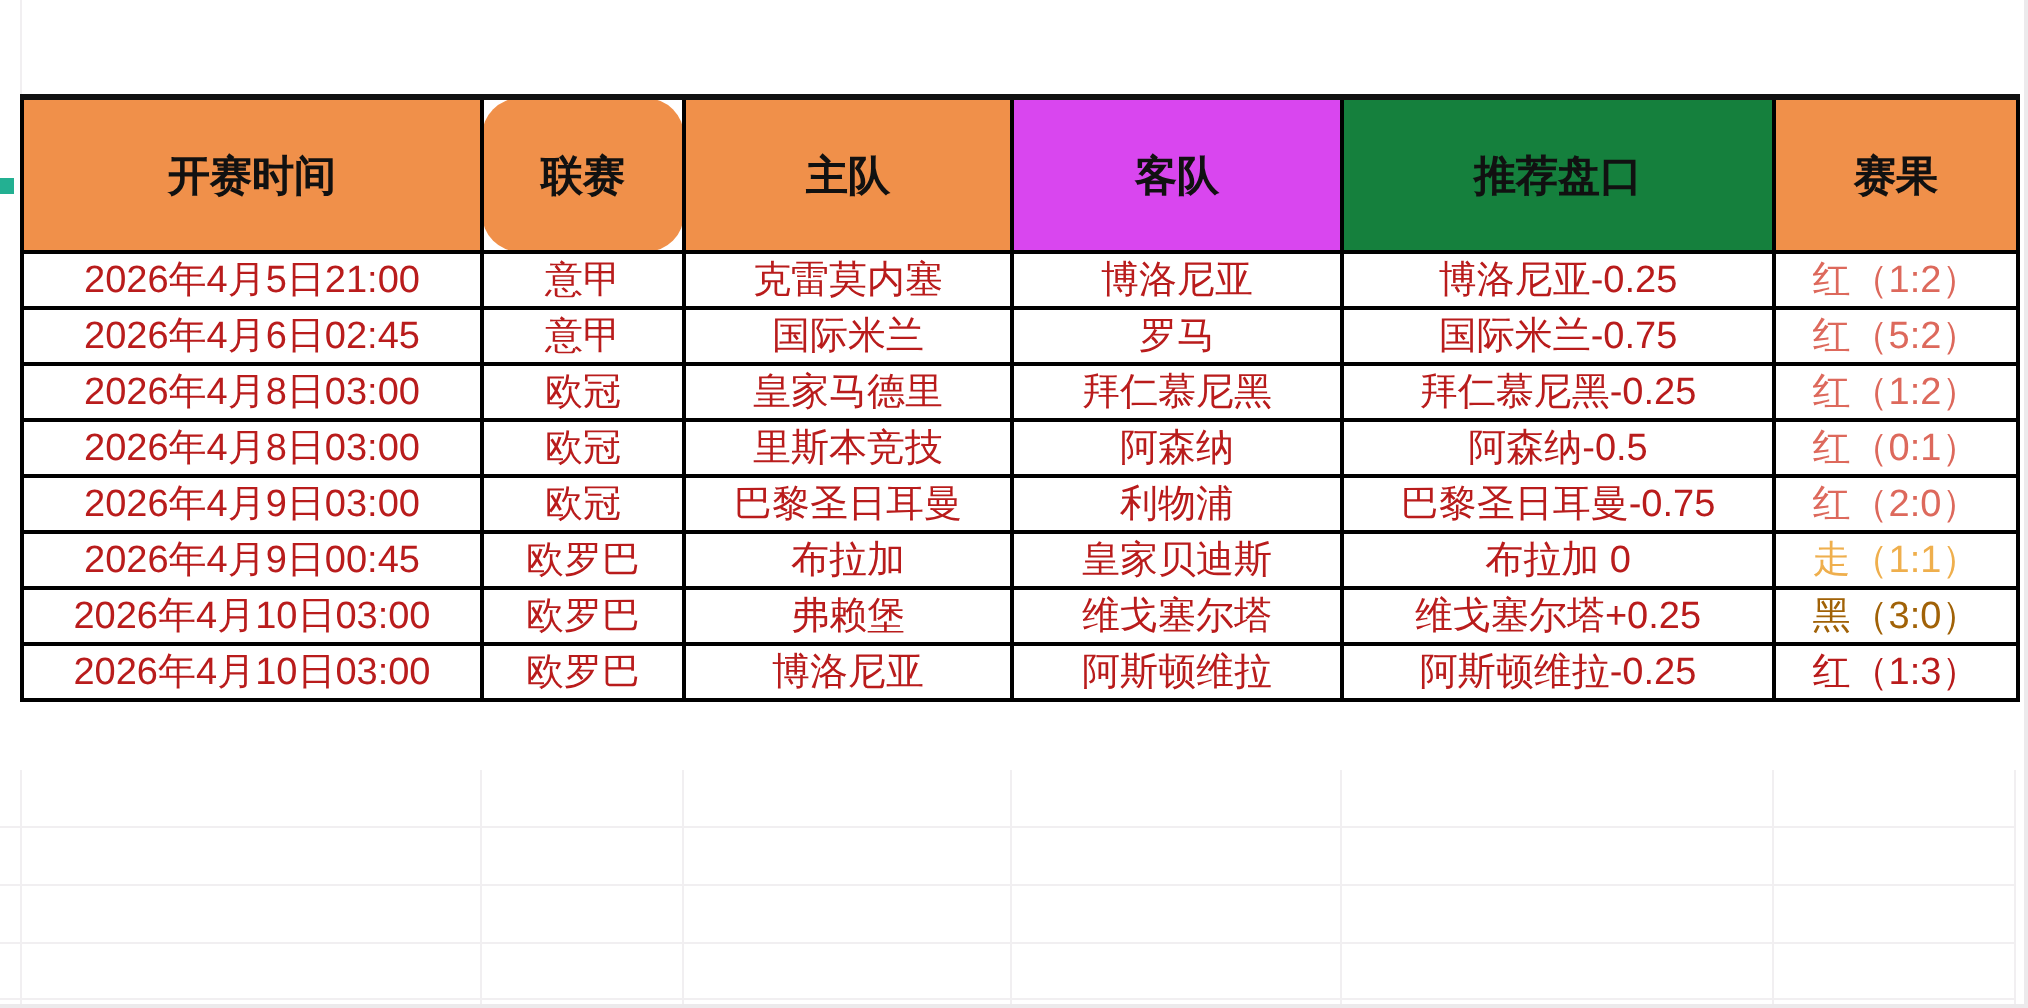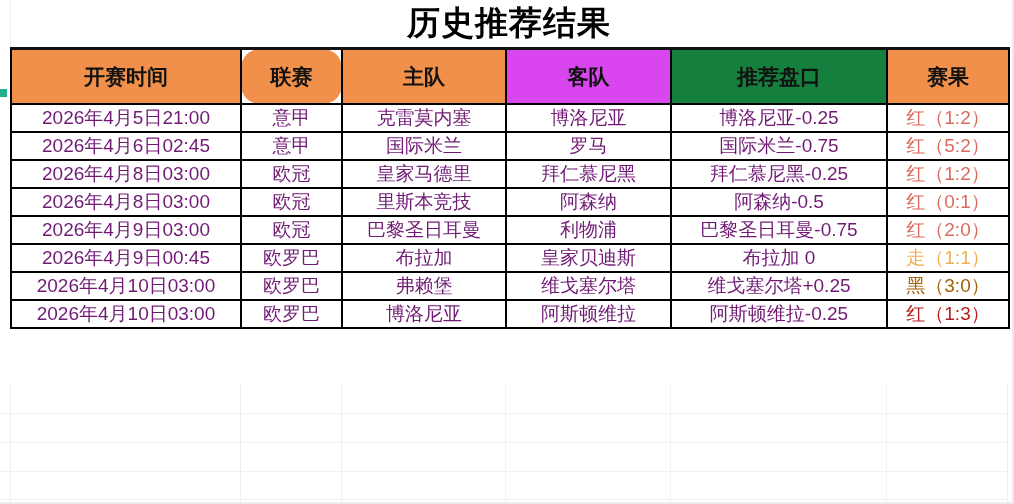--- a/index.html
+++ b/index.html
@@ -27,48 +27,47 @@
     table-layout:fixed;
   }
   table.results th{
     border:2px solid #000;
     border-top:3px solid #111;
     height:43px;
     font-size:21px;
     font-weight:bold;
     color:#111;
     text-align:center;
-    padding:5px;
+    padding:16px;
   }
   table.results td{
     border:2px solid #000;
     height:25px;
     font-size:19px;
-    color:#701a75;
+    color:#b91c1c;
     text-align:center;
     padding:0;
     white-space:nowrap;
     overflow:hidden;
   }
   
   .gline{position:absolute;background:#f1eff1;}
   .gline.h{height:1px;}
   .gline.v{width:1px;}
   .teal-mark{
     position:absolute;left:0;top:89px;width:7px;height:8px;
   }
   .edge-r{position:absolute;right:0;top:0;width:2px;height:504px;background:#eceaec;}
   .edge-b{position:absolute;left:0;bottom:0;width:1014px;height:2px;background:#eceaec;}
 </style>
 </head>
 <body>
 
 <div class="sheet">
 
-  <div class="sheet-title">历史推荐结果</div>
 
   <div class="teal-mark" style="background: rgb(35, 176, 146);"></div>
 
   <table class="results">
     <colgroup>
       <col style="width:230px">
       <col style="width:101px">
       <col style="width:164px">
       <col style="width:165px">
       <col style="width:216px">

